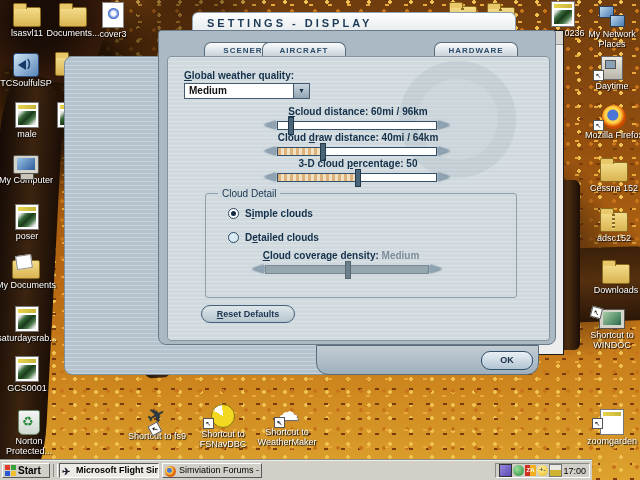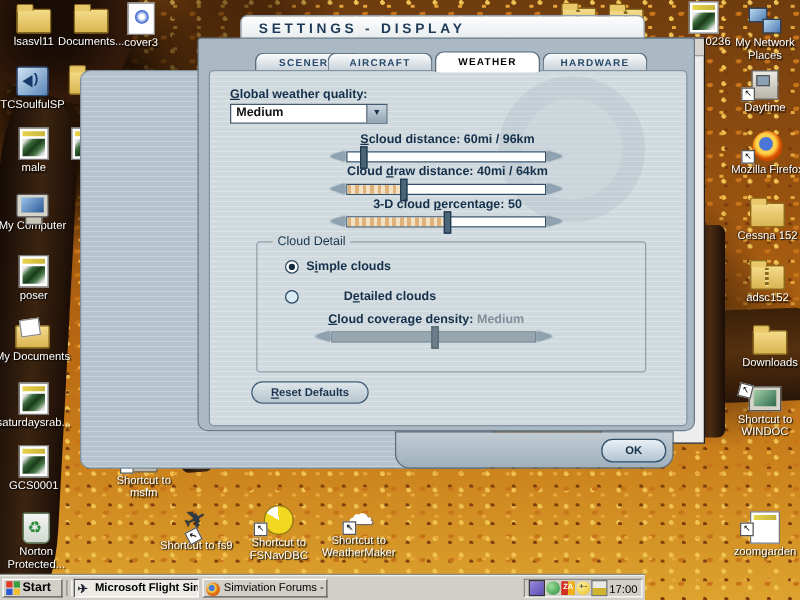--- a/index.html
+++ b/index.html
@@ -134,21 +134,21 @@
   .btn-reset{position:absolute;left:33px;top:248px;width:94px;height:18px;box-sizing:border-box;
     background:linear-gradient(180deg,#dde6ea,#b7c5ce);border:1px solid #44607a;border-radius:9px;
     text-align:center;font-size:9px;font-weight:bold;color:#1c3450;line-height:16px;}
   .btm-bar{position:absolute;left:157px;top:314px;width:223px;height:30px;box-sizing:border-box;z-index:9;
     background:linear-gradient(180deg,#c2ccd4,#9fb0bc);border:1px solid #5a6b7a;border-radius:0 0 12px 12px;}
   .pill{position:absolute;top:5px;height:19px;box-sizing:border-box;border:1px solid #33506a;border-radius:9px;
     background:linear-gradient(180deg,#e9f0f5,#b2c4d2);text-align:center;font-size:9px;font-weight:bold;
     color:#16304a;line-height:17px;}
 
   
-  .taskbar{position:absolute;left:0;bottom:0;width:516px;height:19px;background:#d2cfc8;
+  .taskbar{position:absolute;left:0;bottom:0;width:592px;height:19px;background:#d2cfc8;
     border-top:1px solid #efefea;box-shadow:0 -1px 0 #8a8a84;z-index:20;}
   .tb-start{position:absolute;left:2px;top:2px;width:48px;height:15px;box-sizing:border-box;
     background:#d2cfc8;border:1px solid;border-color:#fff #5a5a5a #5a5a5a #fff;
     font-size:10px;font-weight:bold;color:#000;line-height:13px;padding-left:15px;}
   .tb-flag{position:absolute;left:2px;top:1px;width:11px;height:11px;
     background-image:linear-gradient(#e03a2a,#e03a2a),linear-gradient(#3aa03a,#3aa03a),linear-gradient(#2a5ad0,#2a5ad0),linear-gradient(#f0c030,#f0c030);
     background-size:5px 5px;background-repeat:no-repeat;background-position:0 0,6px 0,0 6px,6px 6px;}
   .tb-sep{position:absolute;left:53px;top:3px;width:3px;height:13px;border-left:1px solid #8a8a84;border-right:1px solid #fff;}
   .tb-task{position:absolute;top:2px;height:15px;width:100px;box-sizing:border-box;font-size:9px;font-weight:bold;
     line-height:13px;white-space:nowrap;overflow:hidden;padding-left:16px;}
@@ -225,24 +225,20 @@
   </div>
   <div class="dicon" style="left:-4px;top:355px;">
     <div class="ic ic-photo"></div>
     <span class="lbl">GCS0001</span>
   </div>
   <div class="dicon" style="left:-2px;top:408px;">
     <div class="ic ic-recycle"></div>
     <span class="lbl">Norton Protected...</span>
   </div>
 
-  <div class="dicon" style="left:84px;top:352px;">
-    <div class="ic ic-app sc"></div>
-    <span class="lbl">Shortcut to msfm</span>
-  </div>
   <div class="dicon" style="left:126px;top:404px;">
     <div class="ic ic-plane sc">✈</div>
     <span class="lbl">Shortcut to fs9</span>
   </div>
   <div class="dicon" style="left:192px;top:402px;">
     <div class="ic ic-pac sc"></div>
     <span class="lbl">Shortcut to FSNavDBC</span>
   </div>
   <div class="dicon" style="left:256px;top:400px;">
     <div class="ic ic-cloud sc">☁</div>
@@ -297,21 +293,20 @@
   <div class="win-left"></div>
   <div class="win-right">
     <div class="wr-bar"></div>
   </div>
 
   <div class="dlg-title">SETTINGS - DISPLAY</div>
   <div class="dlg fsstripes">
 
     <div class="tab" style="left:17px;margin-left:28px;"><span>SCENERY</span></div>
     <div class="tab" style="left:103px;"><span>AIRCRAFT</span></div>
-    <div class="tab active" style="left:189px;"><span>WEATHER</span></div>
     <div class="tab" style="left:275px;"><span>HARDWARE</span></div>
 
     <div class="panel">
 
       <div class="flabel" style="left:16px;top:13px;">
         <span></span><span class="ul">G</span><span>lobal weather quality:</span>
       </div>
       <div class="dropdown">
         <span class="dval">Medium</span>
         <span class="dbtn">▼</span>
@@ -347,21 +342,21 @@
 
       <div class="groupbox">
         <span class="grouplabel">Cloud Detail</span>
 
         <div class="radio sel" style="left:22px;top:14px;"></div>
         <div class="rlabel" style="left:39px;top:14px;">
           <span>S</span><span class="ul">i</span><span>mple clouds</span>
         </div>
 
         <div class="radio" style="left:22px;top:38px;"></div>
-        <div class="rlabel" style="left:39px;top:38px;margin-left:30px;">
+        <div class="rlabel" style="left:39px;top:38px;">
           <span>D</span><span class="ul">e</span><span>tailed clouds</span>
         </div>
 
         <div class="rlabel" style="left:20px;top:56px;width:230px;text-align:center;">
           <span class="ul">C</span><span>loud coverage density:</span>
           <span class="dim">Medium</span>
         </div>
         <div class="slider disabled" style="left:46px;top:71px;width:190px;">
           <div class="track">
               <div class="fill" style="width:100%;"></div>

